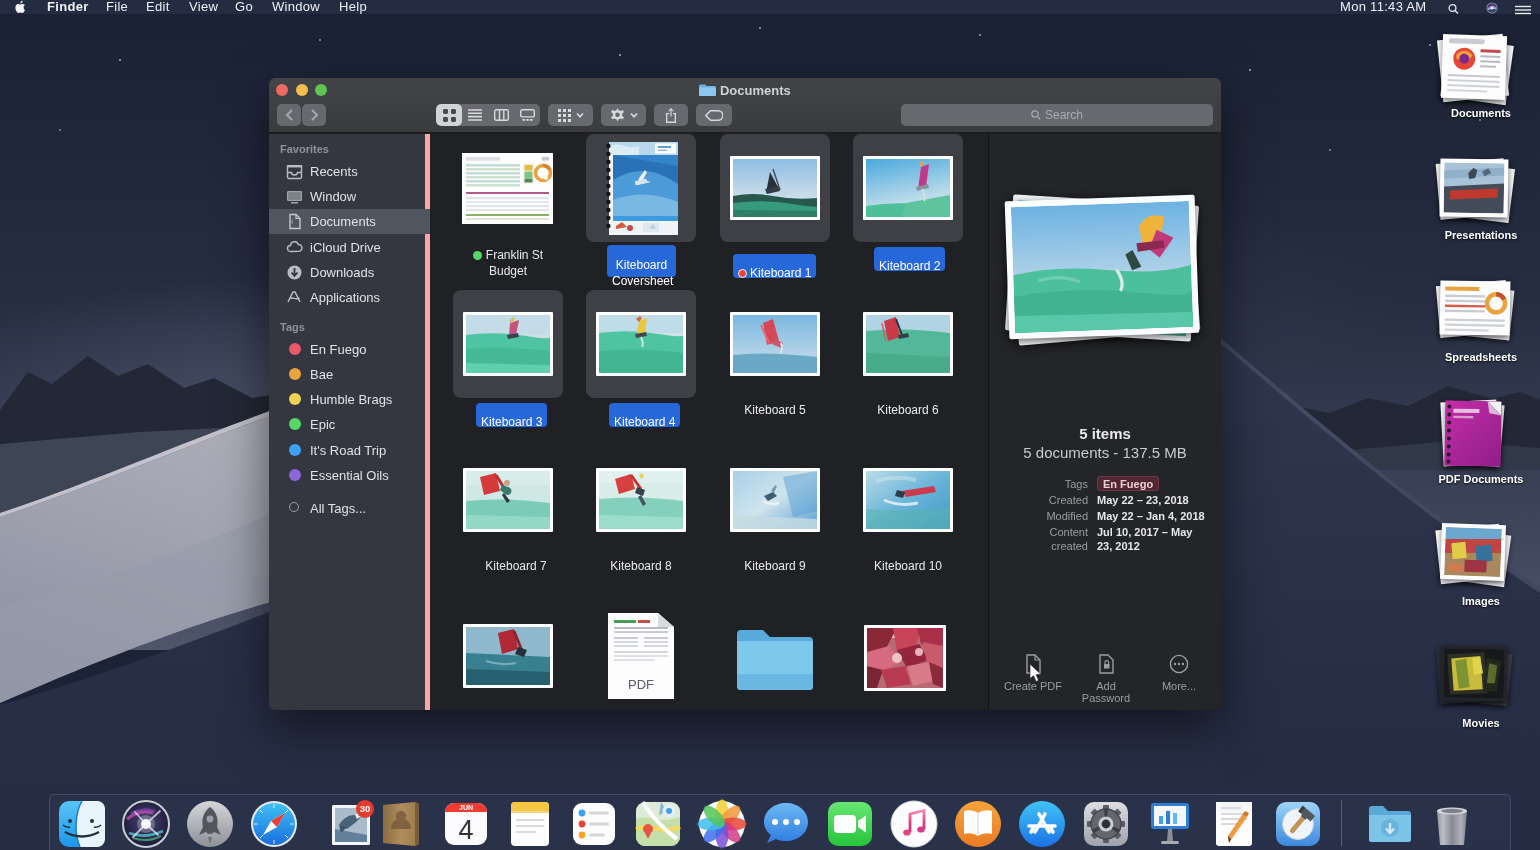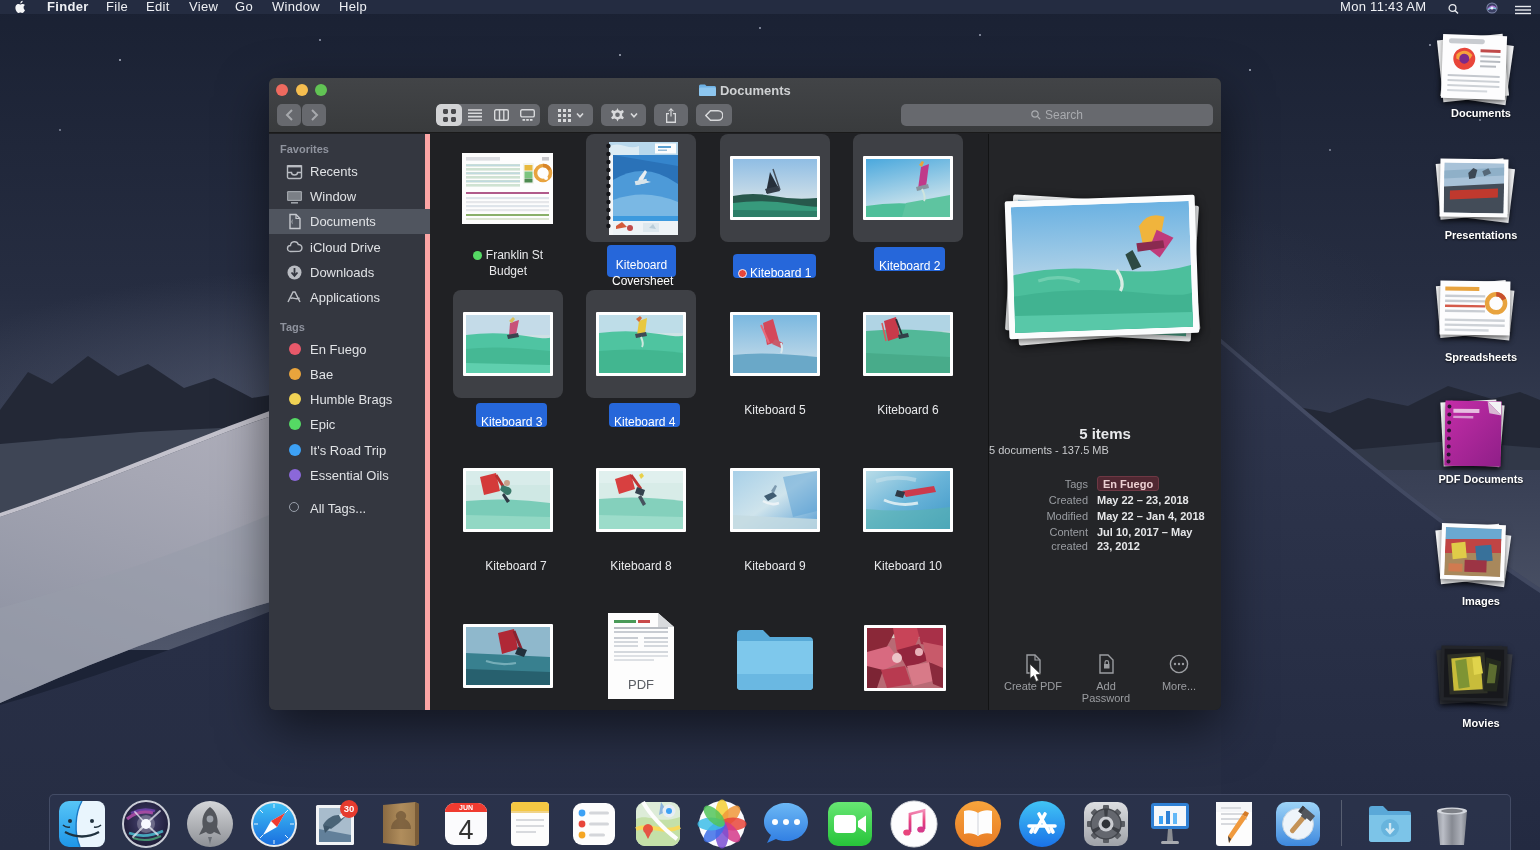--- a/index.html
+++ b/index.html
@@ -597,21 +597,21 @@
           <path d="M0,102 L172,104 L172,118 L0,118 Z" fill="#58c8a8"></path>
           <path d="M123,22 Q132,8 148,14 L142,40 L126,38 Z" fill="#f0b43c"></path>
           <path d="M140,26 L156,34 L142,52 L132,44 Z" fill="#c03a7a"></path>
           <path d="M120,38 l26,-2 l1,7 l-26,3 Z" fill="#8a2a50"></path>
           <path d="M116,44 l8,16 l-9,3 l-6,-15 Z" fill="#2e4a42"></path>
           <path d="M100,62 q8,12 3,20" stroke="#d8ece4" stroke-width="3" fill="none"></path>
           <path d="M24,70 q20,-6 40,2" stroke="#7fd4b8" stroke-width="3" fill="none" opacity="0.7"></path>
         </svg>
     </div>
     <div style="position:absolute;top:291px;width:100%;text-align:center;font-size:15px;font-weight:bold;color:#e8e9eb">5 items</div>
-    <div style="position:absolute;top:310px;width:100%;text-align:left;font-size:11px;color:#c9cbce">5 documents - 137.5 MB</div>
+    <div style="position:absolute;top:310px;width:100%;text-align:center;font-size:15px;color:#c9cbce">5 documents - 137.5 MB</div>
     <div class="meta">
       <div class="k" style="right:133px;top:344px">Tags</div>
         <div style="position:absolute;left:108px;top:342px;background:#502832;border:1px solid #6e3844;border-radius:3px;color:#eccfd2;font-size:11px;font-weight:bold;padding:0 5px;height:15px;line-height:14px;white-space:nowrap">En Fuego</div>
       <div class="k" style="right:133px;top:360px">Created</div>
         <div class="v" style="left:108px;top:360px">May 22 – 23, 2018</div>
       <div class="k" style="right:133px;top:376px">Modified</div>
         <div class="v" style="left:108px;top:376px">May 22 – Jan 4, 2018</div>
       <div class="k" style="right:133px;top:392px">Content</div>
         <div class="v" style="left:108px;top:392px">Jul 10, 2017 – May</div>
       <div class="k" style="right:133px;top:406px">created</div>
@@ -713,21 +713,21 @@
         <line x1="5" y1="25" x2="9" y2="25"></line>
         <line x1="41" y1="25" x2="45" y2="25"></line>
         <line x1="11" y1="11" x2="14" y2="14"></line>
         <line x1="36" y1="36" x2="39" y2="39"></line>
         <line x1="11" y1="39" x2="14" y2="36"></line>
         <line x1="36" y1="14" x2="39" y2="11"></line>
       </g>
       <path d="M36,14 L28,28 L14,36 L22,22 Z" fill="#fff"></path>
       <path d="M36,14 L28,28 L22,22 Z" fill="#f03b30"></path>
     </svg></div>
-<div class="dicon" style="left:311px"><svg width="50" height="50" viewBox="0 0 50 50">
+<div class="dicon" style="left:327px"><svg width="50" height="50" viewBox="0 0 50 50">
       <rect x="5" y="6" width="38" height="40" rx="1.5" fill="#f2f4f6"></rect>
       <rect x="8" y="9" width="32" height="34" fill="#a8bccc"></rect>
       <path d="M8,30 L40,36 L40,43 L8,43 Z" fill="#62809a"></path>
       <path d="M12,26 C18,16 28,14 34,18 L28,24 L20,30 Z" fill="#4a6477"></path>
       <path d="M28,16 l6,-4 l2,4 l-6,4 Z" fill="#e8eef2"></path>
       <path d="M12,26 l8,2 l-6,6 Z" fill="#3c5568"></path>
       <circle cx="38" cy="10" r="9" fill="#e63b2e"></circle>
       <text x="38" y="13.4" text-anchor="middle" font-size="9.5" font-weight="bold" fill="#fff" font-family="Liberation Sans">30</text>
     </svg></div>
 <div class="dicon" style="left:377px"><svg width="50" height="50" viewBox="0 0 50 50">

